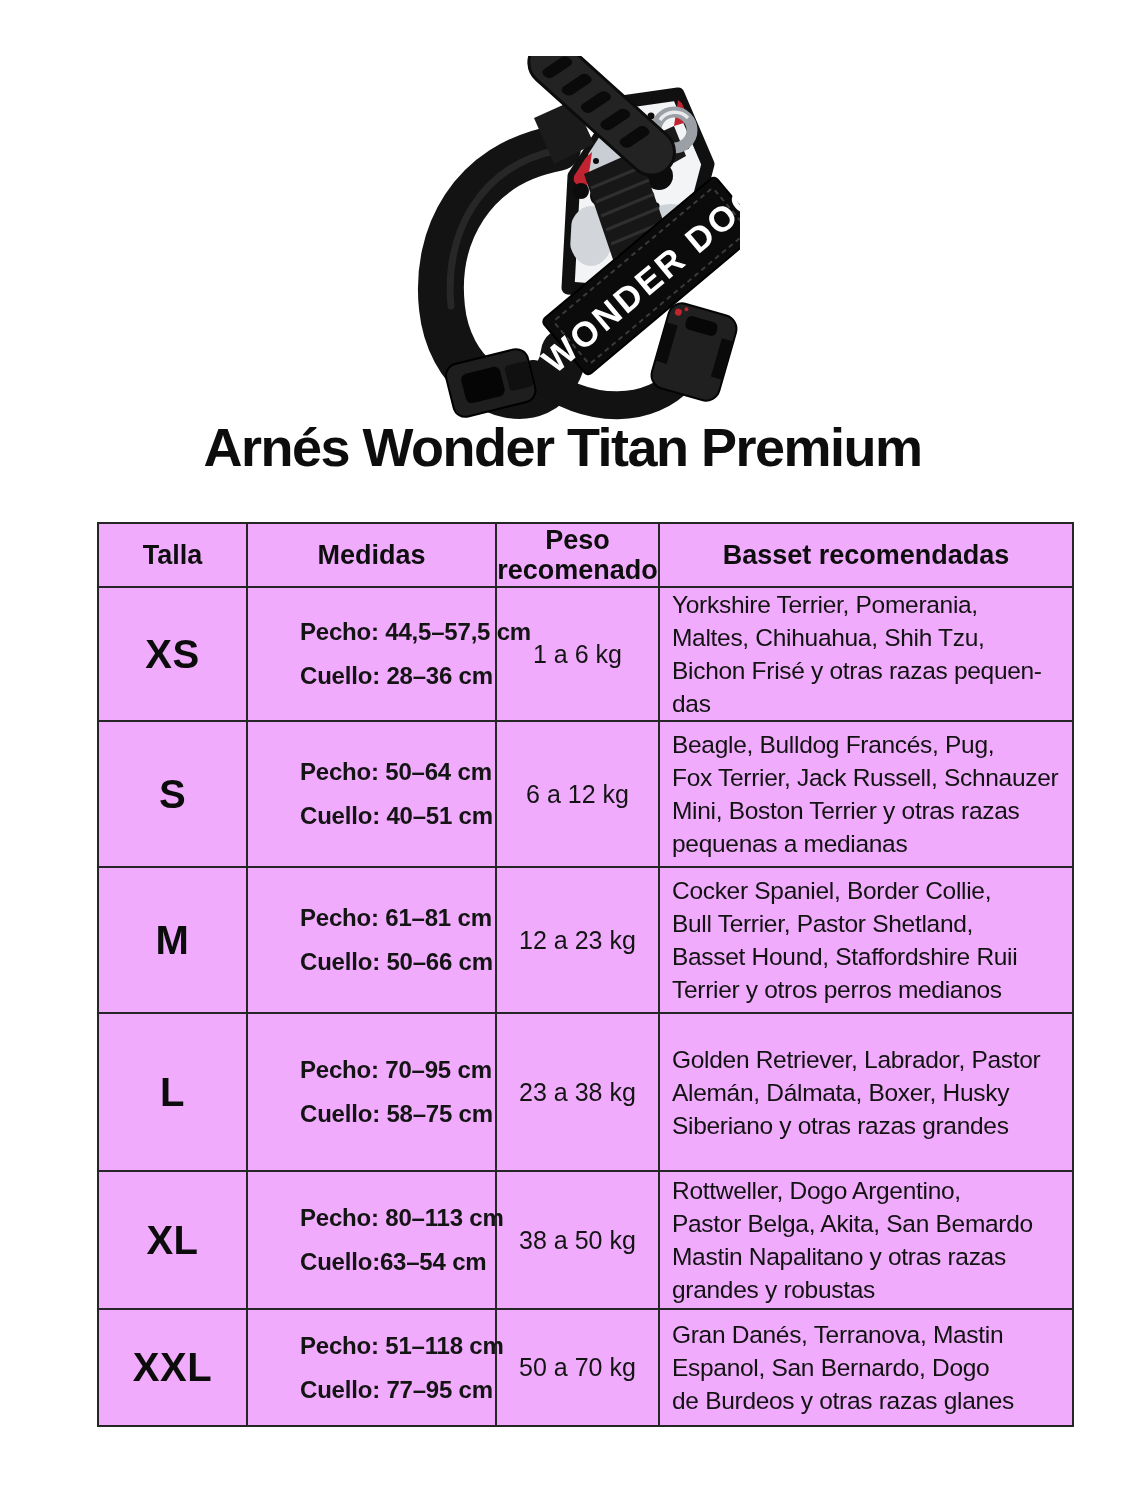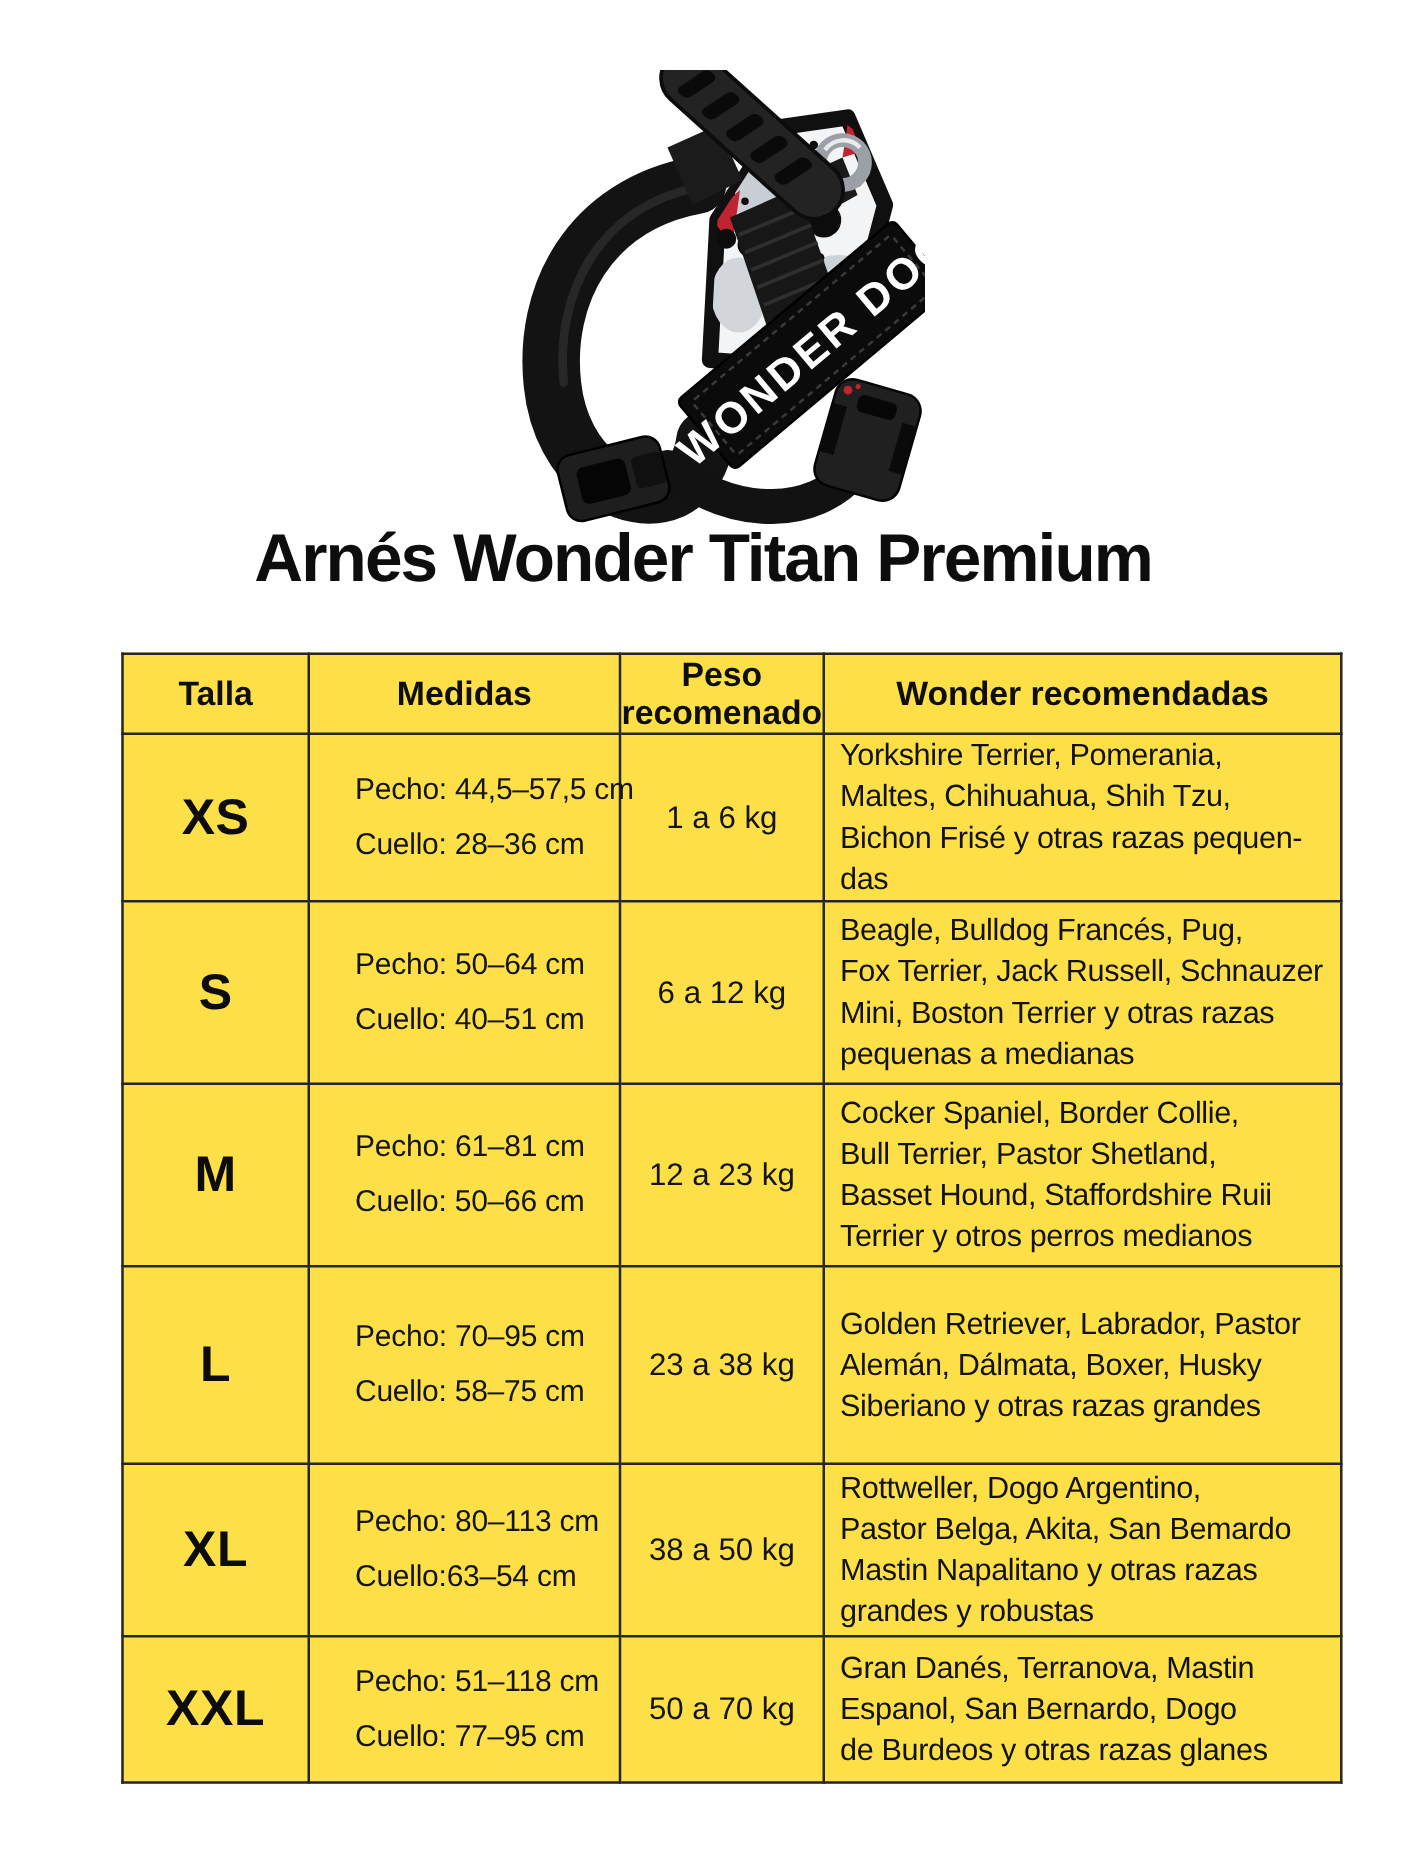--- a/index.html
+++ b/index.html
@@ -18,37 +18,37 @@
   .page-title {
     position:absolute; top:416px; left:0; width:1125px;
     margin:0; text-align:center;
     font-size:54px; font-weight:700; letter-spacing:-1.5px;
     color:#0d0d0d;
   }
   table.size-chart {
     position:absolute; left:97px; top:522px;
     width:975px;
     border-collapse:collapse; table-layout:fixed;
-    background:#fde047;
+    background:#f0abfc;
   }
   table.size-chart, .size-chart th, .size-chart td {
     border:2.4px solid #262626;
   }
   .size-chart th {
     font-size:27px; font-weight:700; color:#0e0e0e;
     text-align:center; vertical-align:middle;
     line-height:30px; white-space:pre-line;
     height:62px; padding:0;
   }
   .size-chart td { vertical-align:middle; padding:0; }
   td.c-talla {
     text-align:center; font-size:40px; font-weight:700; color:#0c0c0c;
     letter-spacing:0.5px;
   }
-  td.c-medidas { padding-left:36px; }
+  td.c-medidas { padding-left:52px;font-weight:bold; }
   .measure-line {
     font-size:24px; color:#141414; white-space:nowrap;
     letter-spacing:-0.2px;
   }
   .measure-line + .measure-line { margin-top:16px; }
   td.c-peso { text-align:center; font-size:25px; color:#141414; white-space:nowrap; }
   td.c-razas { padding-left:12px; padding-right:4px; }
   .breeds-text {
     font-size:24.5px; line-height:33px; color:#121212;
     white-space:pre; letter-spacing:-0.3px;
@@ -166,21 +166,21 @@
       <col style="width:249px">
       <col style="width:163px">
       <col style="width:414px">
   </colgroup>
   <thead>
     <tr>
       <th>Talla</th>
       <th>Medidas</th>
       <th>Peso
 recomenado</th>
-      <th>Wonder recomendadas</th>
+      <th>Basset recomendadas</th>
     </tr>
   </thead>
   <tbody>
     <tr class="r-xs">
       <td class="c-talla">XS</td>
       <td class="c-medidas">
         <div class="measure-line">Pecho: 44,5–57,5 cm</div>
         <div class="measure-line">Cuello: 28–36 cm</div>
       </td>
       <td class="c-peso">1 a 6 kg</td>

